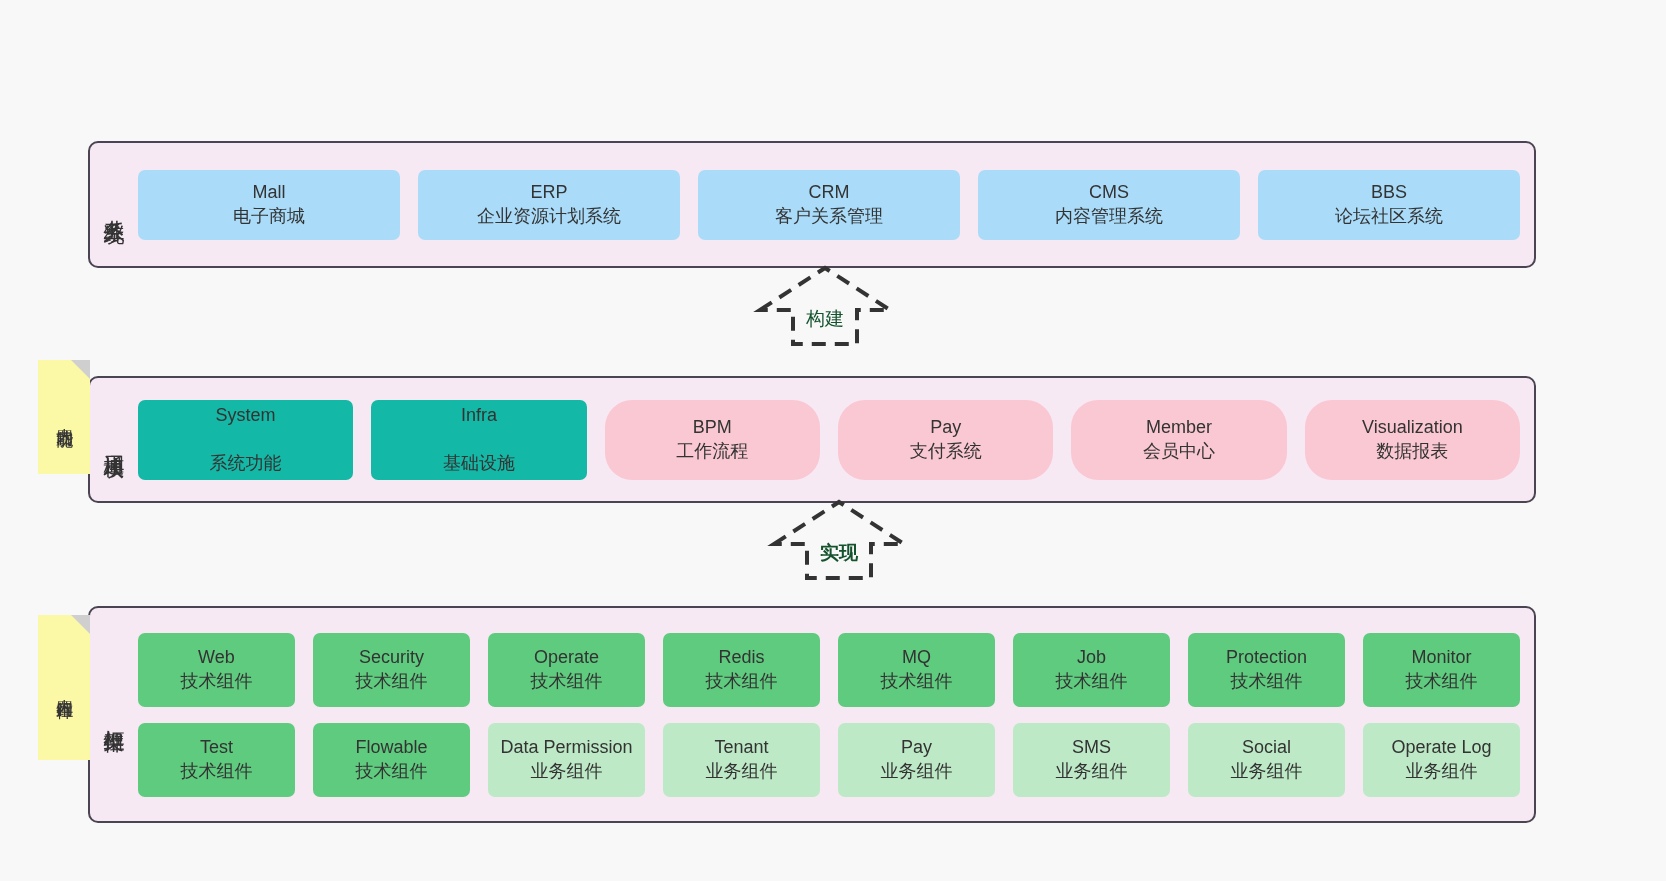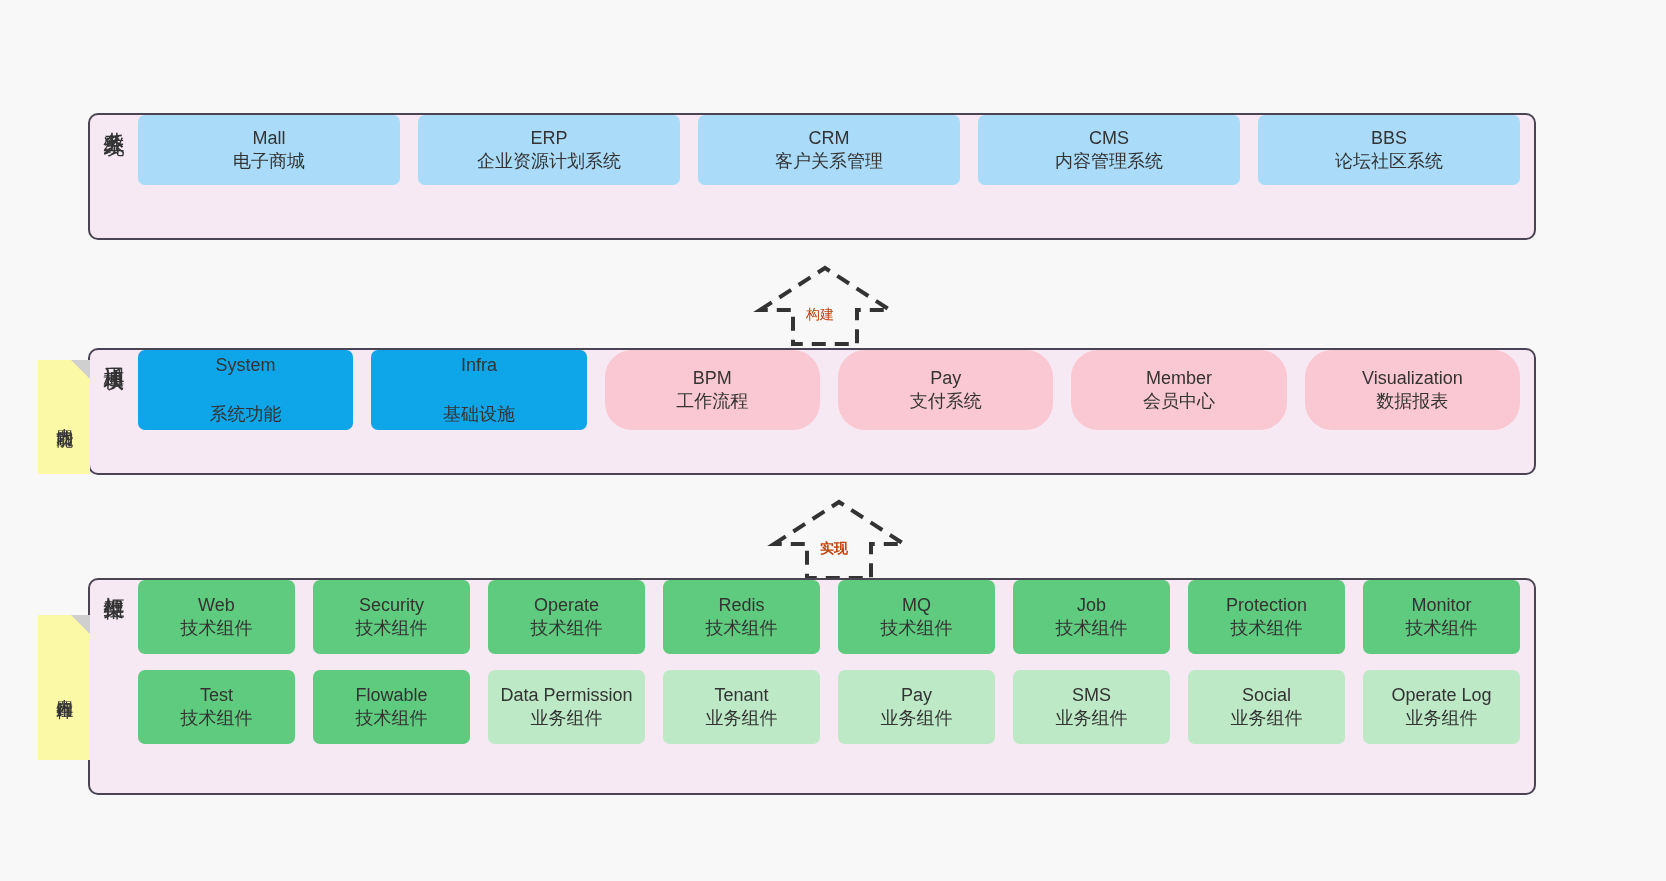--- a/index.html
+++ b/index.html
@@ -22,21 +22,22 @@
   }
 
   
   .layer {
     position: absolute;
     box-sizing: border-box;
     background: #f7e9f4;
     border: 2px solid #4a4453;
     border-radius: 10px;
     display: flex;
-    align-items: flex-start;
+    align-items: center;
+    margin-top: 28px;
   }
 
   
   .layer-label {
     writing-mode: vertical-rl;
     text-orientation: upright;
     font-size: 21px;
     line-height: 1.14;
     letter-spacing: 1px;
     color: #333333;
@@ -77,21 +78,21 @@
     line-height: 1.28;
     color: #333333;
     box-sizing: border-box;
     padding: 6px 4px;
     user-select: none;
   }
   .card .t1 { display: block; }
   .card .t2 { display: block; }
 
   .card.blue      { background: #aadcfa; }
-  .card.red       { background: #0ea5e9; gap: 25px; }
+  .card.red       { background: #14b8a6; gap: 25px; }
   .card.pink      { background: #fac8d2; border-radius: 27px; }
   .card.green     { background: #5fcb7e; }
   .card.lightgreen{ background: #bde9c6; }
 
   .layer-business .card { height: 70px; }
   .layer-modules  .card { height: 80px; }
   .layer-framework .card { height: 74px; }
 
   
   .note {
@@ -123,22 +124,22 @@
     border-left: 19px solid transparent;
     border-top: 19px solid #cfcfcf;
   }
 
   
   .connector {
     position: absolute;
   }
   .connector .conn-label {
     position: absolute;
-    font-size: 14px;
-    color: #c2410c;
+    font-size: 19px;
+    color: #14532d;
     background: transparent;
     white-space: nowrap;
     user-select: none;
   }
 </style>
 </head>
 <body>
 
 <div class="canvas">
 

